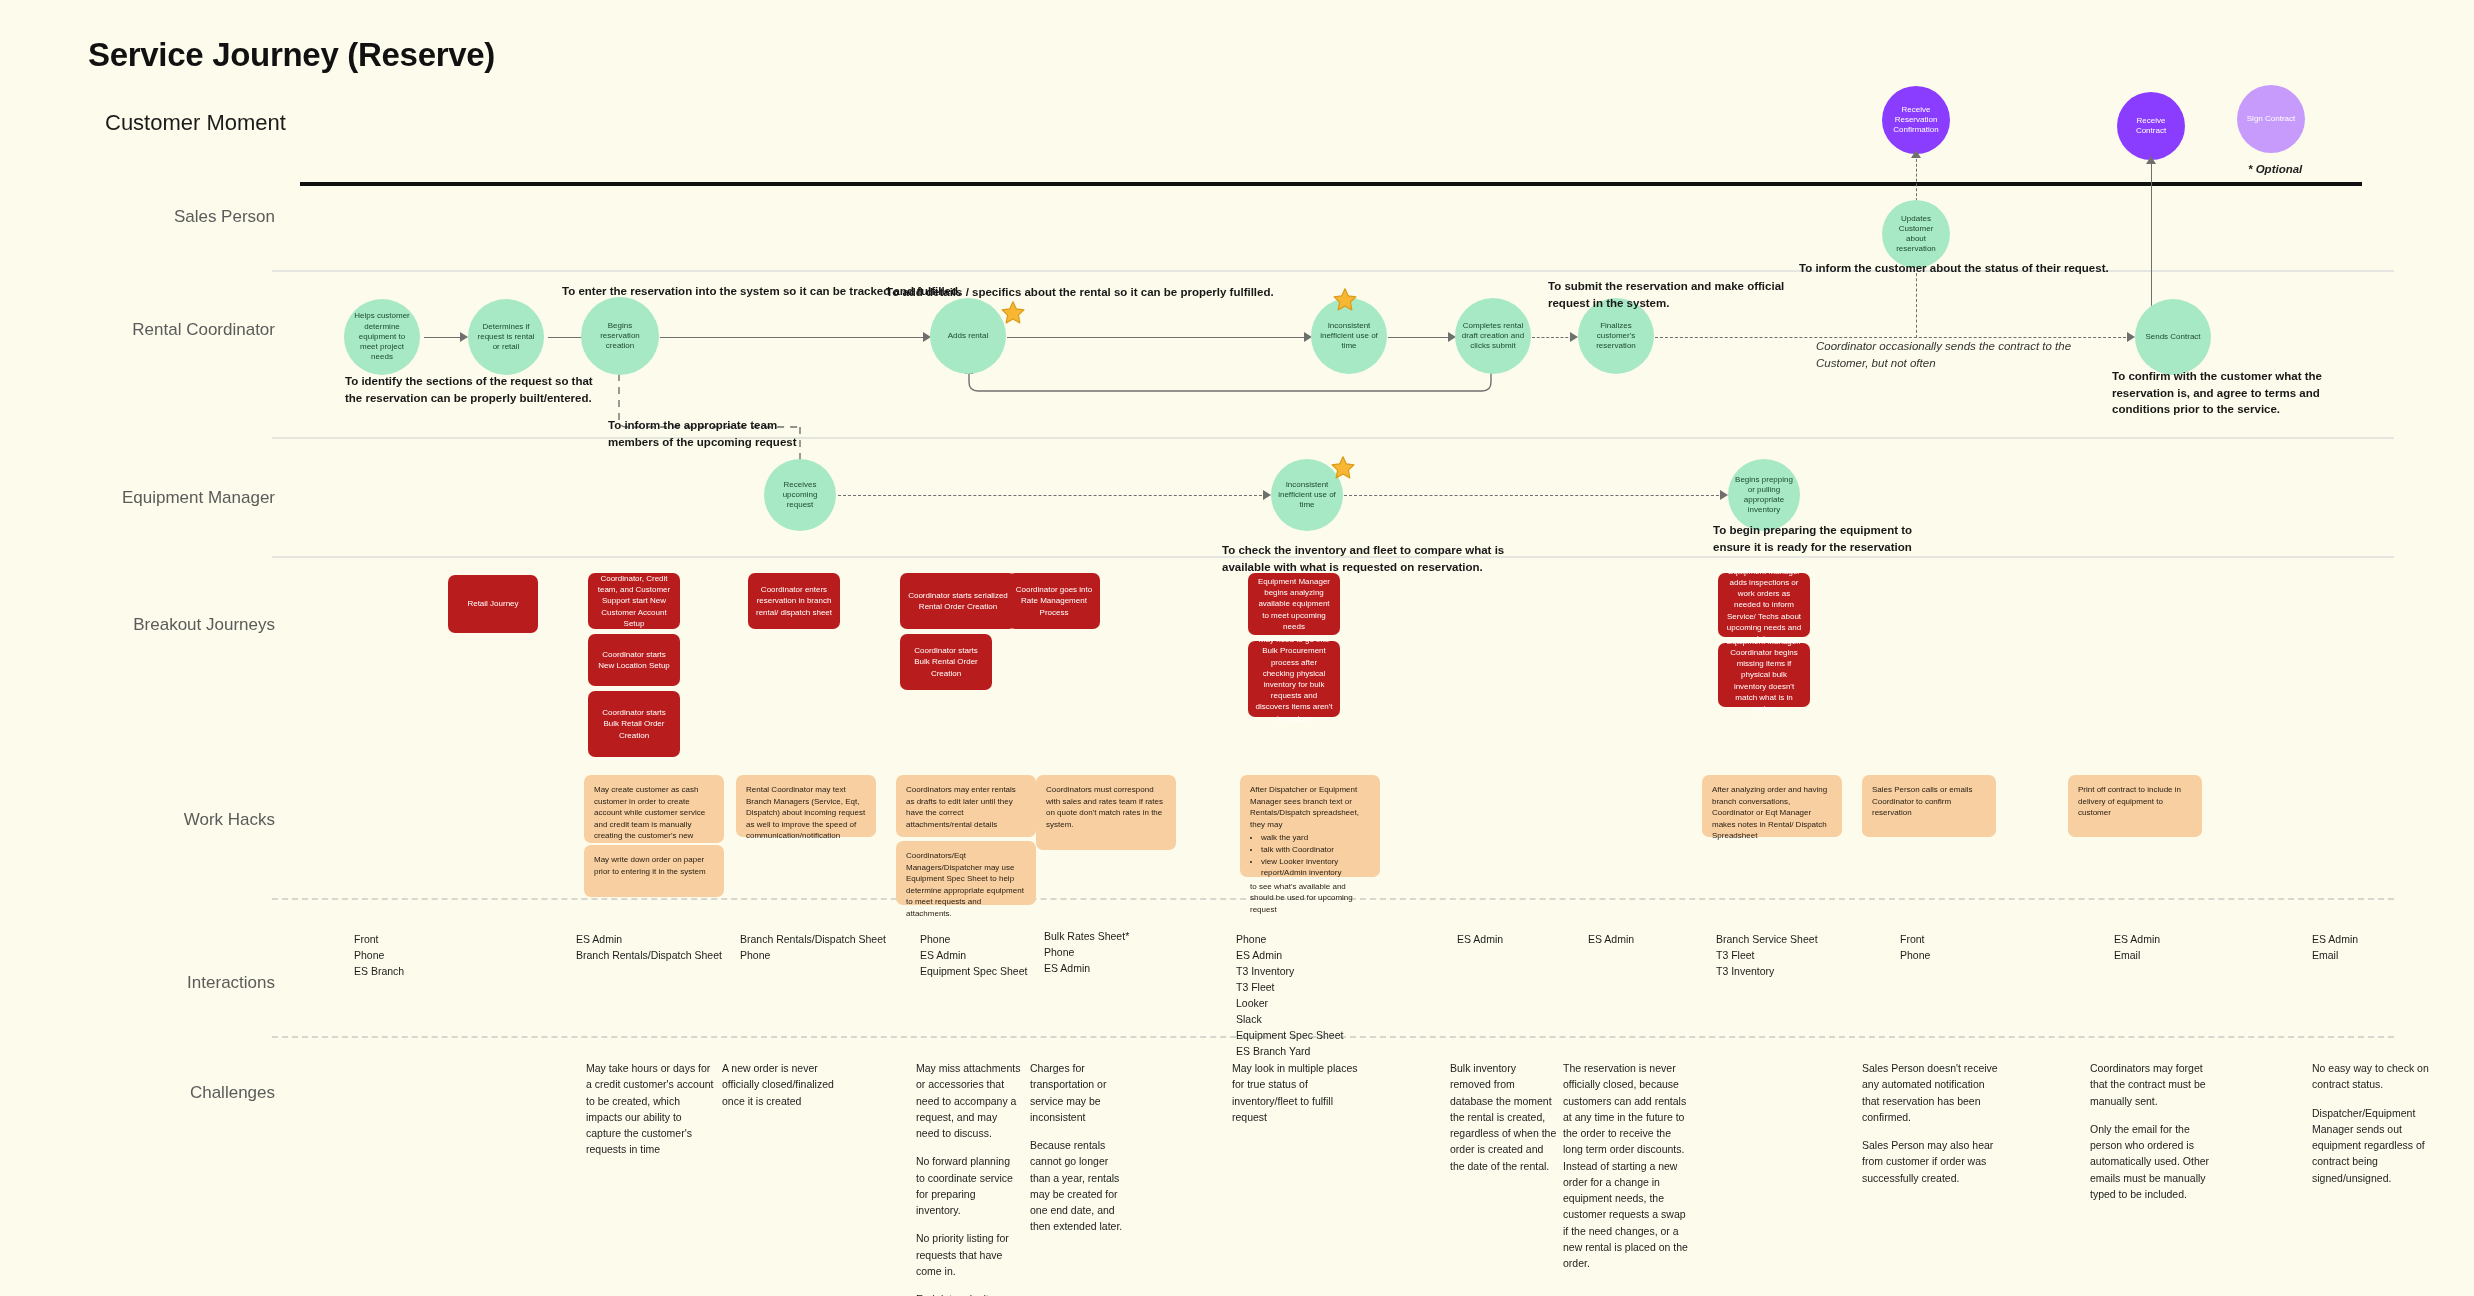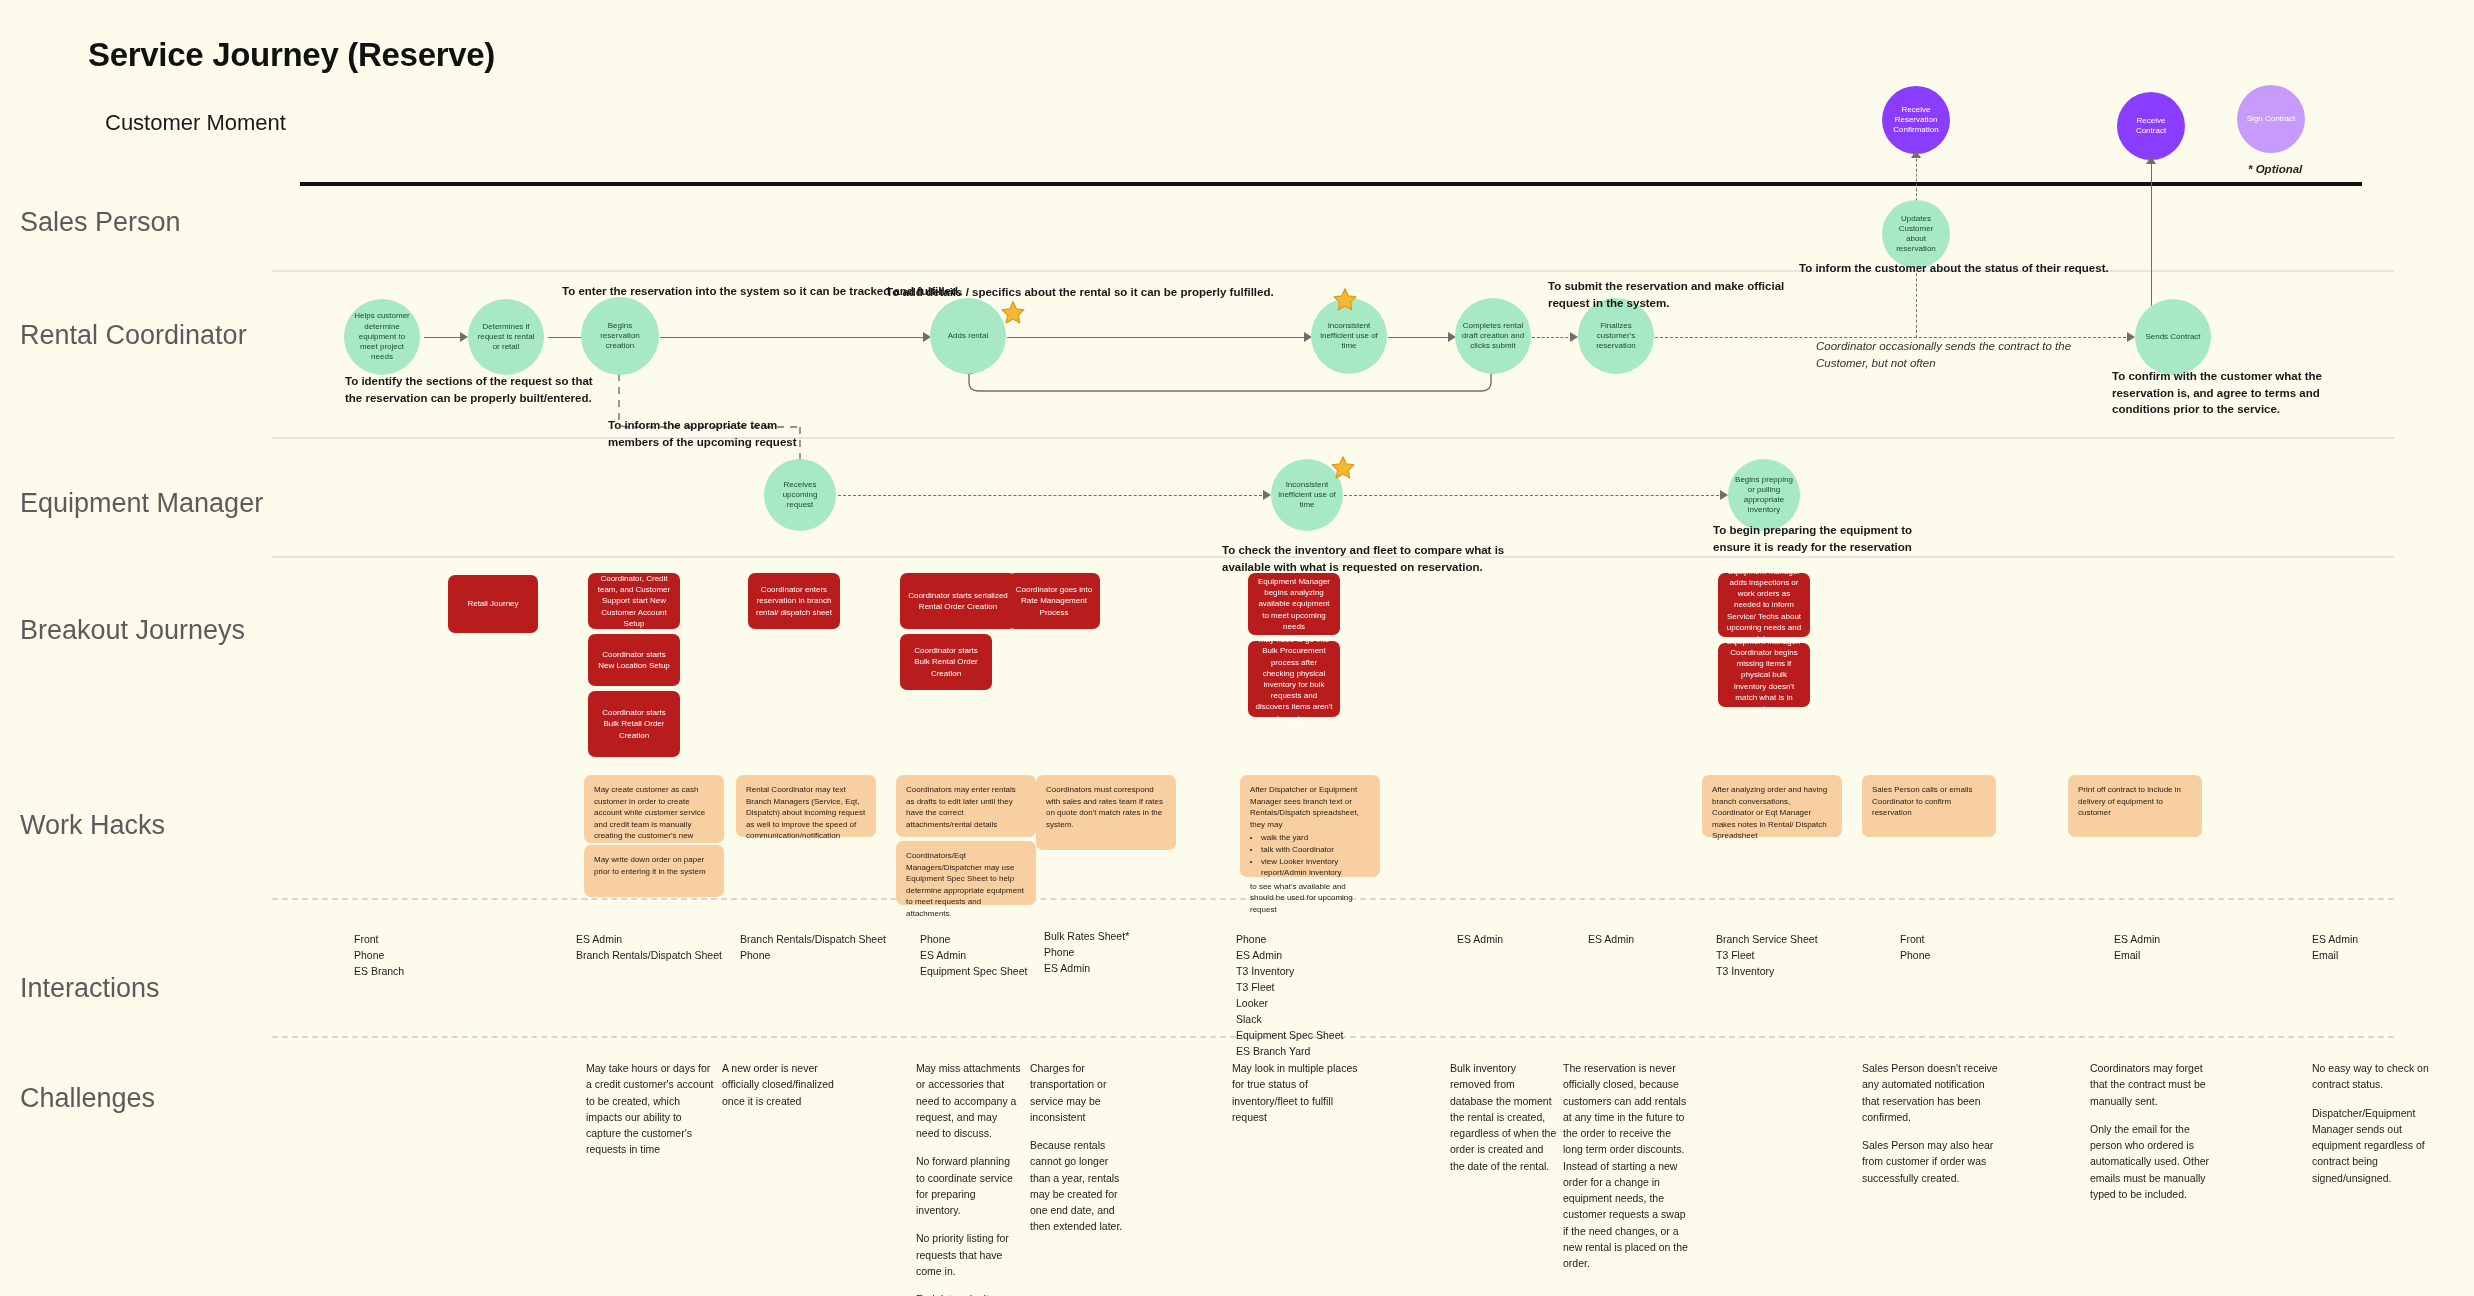--- a/index.html
+++ b/index.html
@@ -11,21 +11,21 @@
     overflow:hidden;
     position:relative;
   }
   #board{position:absolute;left:0;top:0;width:2474px;height:1296px;}
 
   
   .page-title{position:absolute;left:88px;top:36px;font-size:33px;font-weight:700;letter-spacing:-.3px;color:#111;}
   .cust-moment-label{position:absolute;left:105px;top:110px;font-size:22px;font-weight:400;color:#1b1b1b;}
 
   
-  .lane-label{position:absolute;font-size:27px;color:#5b5b5b;font-weight:400;text-align:left;}
+  .lane-label{position:absolute;font-size:17px;color:#5b5b5b;font-weight:400;text-align:right;}
 
   
   .thick-line{position:absolute;height:4px;background:#111;}
   .lane-sep{position:absolute;height:2px;background:#e6e6e0;}
   .dash-sep{position:absolute;height:0;border-top:2px dashed #d7d7cf;}
 
   
   .node{
     position:absolute;border-radius:50%;
     display:flex;align-items:center;justify-content:center;text-align:center;

